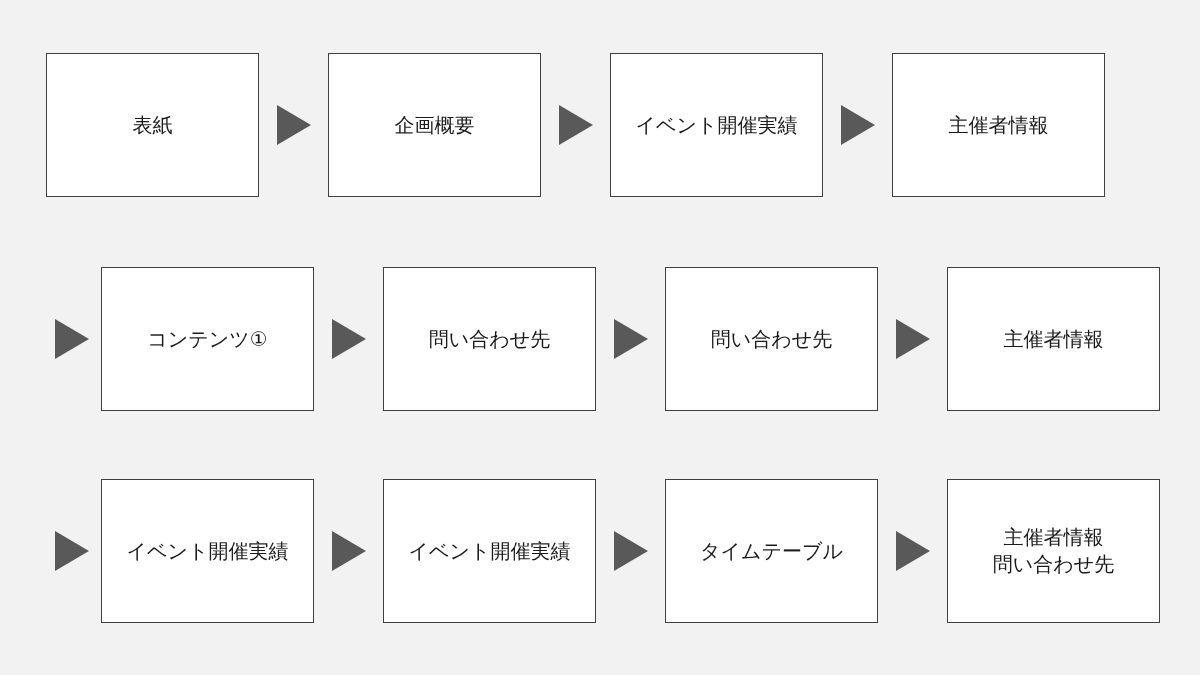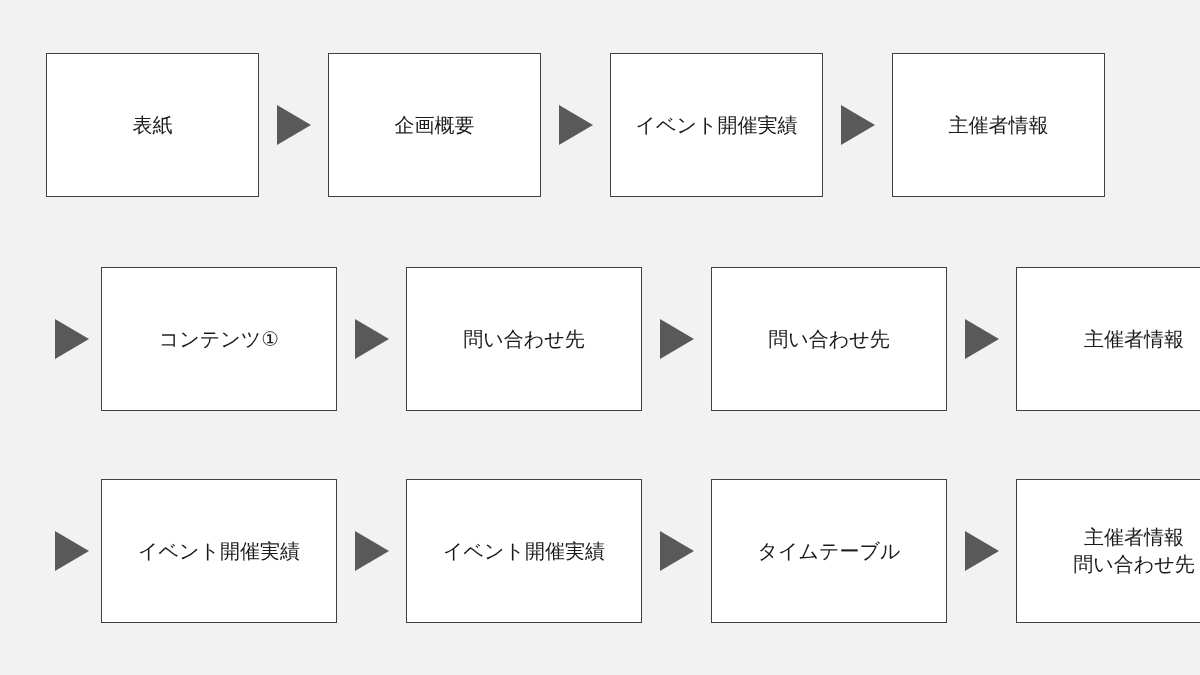--- a/index.html
+++ b/index.html
@@ -39,21 +39,21 @@
     display: flex;
     align-items: center;
     justify-content: center;
     text-align: center;
     font-size: 20px;
     line-height: 1.35;
     color: var(--text);
     white-space: pre-line;
     flex: none;
   }
-  .row-2 .flow-box, .row-3 .flow-box { width: 236px; }
+  .row-2 .flow-box, .row-3 .flow-box { width: 213px; }
   .arrow-cell {
     width: 69px;
     height: 144px;
     display: flex;
     align-items: center;
     justify-content: center;
     flex: none;
   }
   .lead-gap { width: 12px; flex: none; }
   .tri-right {

